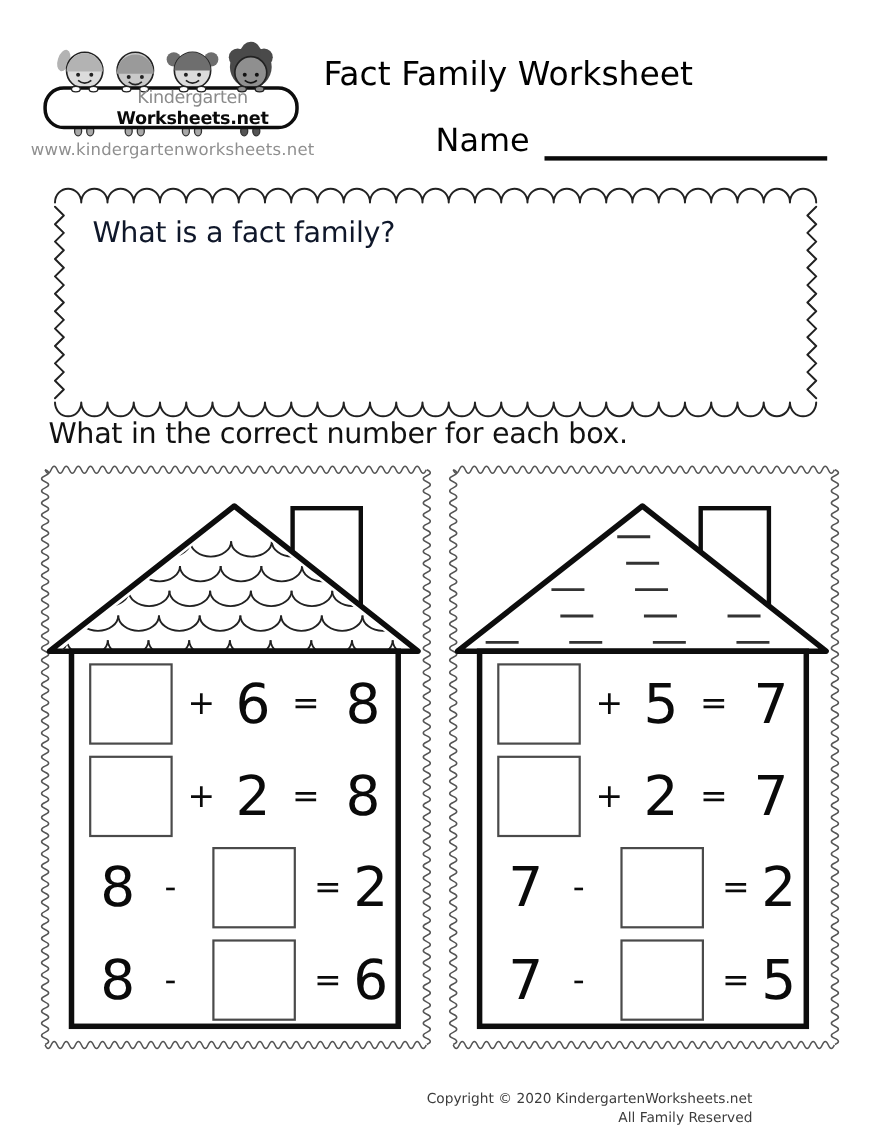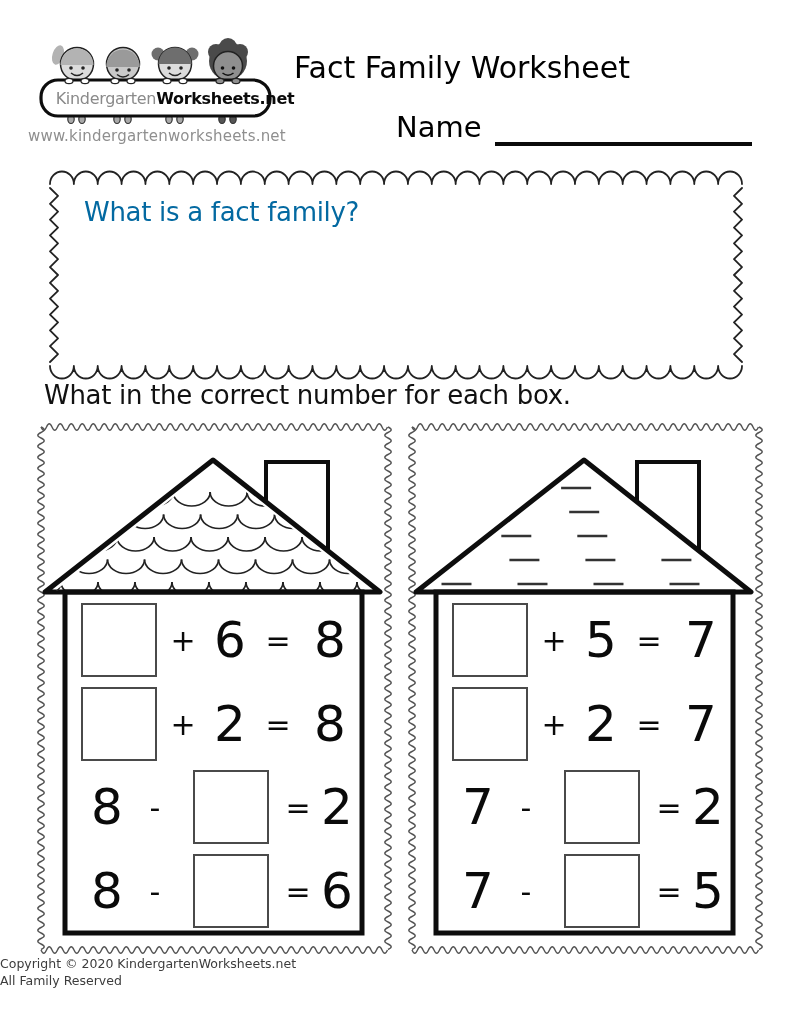--- a/index.html
+++ b/index.html
@@ -2,31 +2,31 @@
 <html><head>
 <meta charset="utf-8">
 <style>
   html,body{margin:0;padding:0;background:#fff;}
   .page{position:relative;width:800px;height:1035px;background:#fff;overflow:hidden;
         font-family:"DejaVu Sans",sans-serif;color:#111;}
   
   .logo-svg{position:absolute;left:33px;top:28px;width:240px;height:100px;}
   .sign-text{position:absolute;left:41px;top:80px;width:268px;height:36px;
              display:flex;align-items:center;justify-content:center;
-             font-size:16px;letter-spacing:-0.3px;white-space:nowrap;overflow:hidden;}
+             font-size:16px;letter-spacing:-0.3px;white-space:nowrap;overflow:hidden;flex-direction:column;}
   .sign-gray{color:#8a8a8a;}
   .sign-black{color:#0a0a0a;font-weight:bold;}
   .site-url{position:absolute;left:28px;top:127px;width:252px;text-align:left;
             font-size:15px;color:#8f8f8f;letter-spacing:0.2px;}
   .page-title{position:absolute;left:294px;top:50px;font-size:30px;color:#000;white-space:nowrap;}
   .name-label{position:absolute;left:396px;top:110px;font-size:29px;color:#000;}
   .name-line{position:absolute;left:495px;top:142px;width:257px;height:4px;background:#0a0a0a;}
   
   .info-border{position:absolute;left:42px;top:168px;width:708px;height:214px;}
-  .info-heading{position:absolute;left:84px;top:197px;font-size:26px;color:#0369a1;letter-spacing:-0.3px;}
+  .info-heading{position:absolute;left:84px;top:197px;font-size:26px;color:#0f172a;letter-spacing:-0.3px;}
   .info-body{position:absolute;left:84px;top:250px;font-size:24px;line-height:37px;color:#1a1a1a;
              letter-spacing:-0.5px;white-space:pre-line;}
   .instruction{position:absolute;left:44px;top:380px;font-size:26px;color:#111;letter-spacing:-0.3px;}
   
   .card{position:absolute;top:422px;width:357px;height:534px;}
   #card1{left:36px;} #card2{left:407px;}
   .frame-svg,.house-svg{position:absolute;left:0;top:0;width:357px;height:534px;}
   .equations{position:absolute;left:29px;top:176px;width:297px;height:335px;
              display:flex;flex-direction:column;}
   .eqrow{flex:1;position:relative;}
@@ -39,21 +39,21 @@
   .add .c-op{left:96px;width:44px;}
   .add .c-n1{left:141px;width:48px;}
   .add .c-eq{left:191px;width:44px;}
   .add .c-n2{left:241px;width:48px;}
   .sub .c-n1{left:18px;width:48px;}
   .sub .c-op{left:68px;width:44px;}
   .sub .box{left:128px;}
   .sub .c-eq{left:211px;width:44px;}
   .sub .c-n2{left:248px;width:48px;}
   
-  .footer{position:absolute;left:0;top:955px;width:684px;text-align:left;
+  .footer{position:absolute;left:0;top:990px;width:684px;text-align:right;
           font-size:12.5px;line-height:17px;color:#3c3c3c;}
 </style>
 </head>
 <body>
 
 <div class="page">
 
   <svg class="logo-svg" viewBox="0 0 240 100">
 
     <g transform="translate(44,0)">

